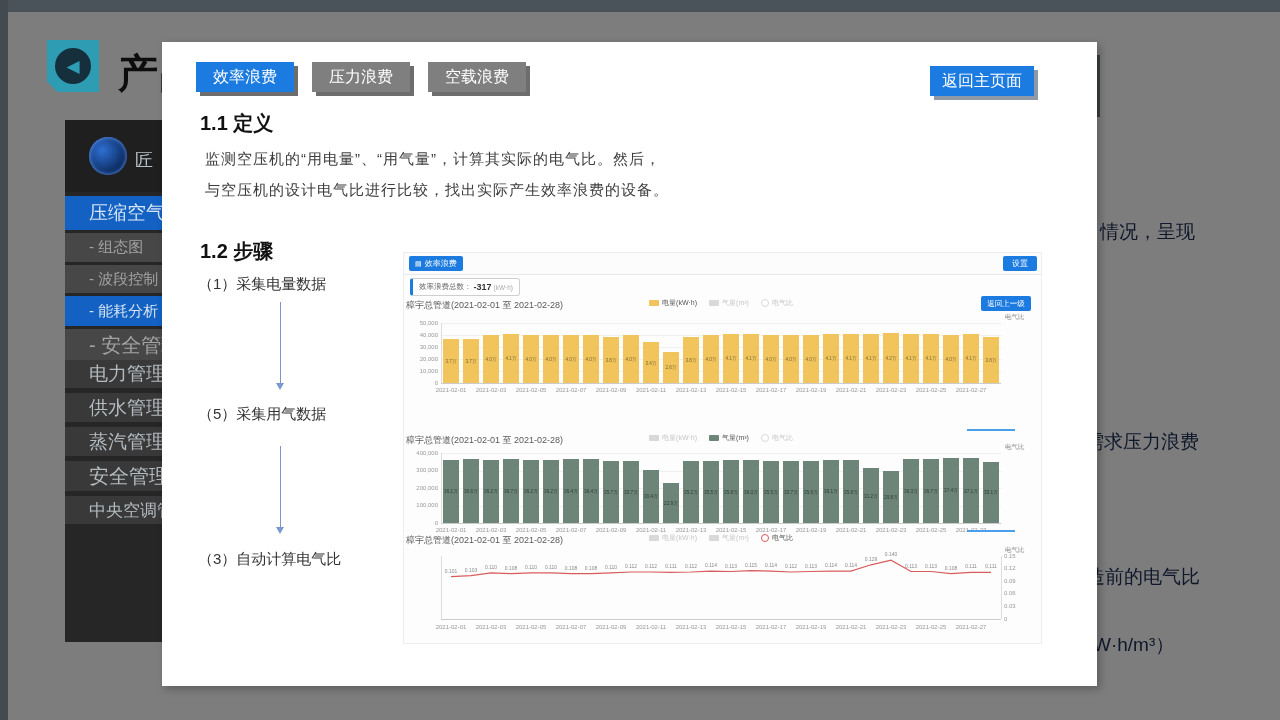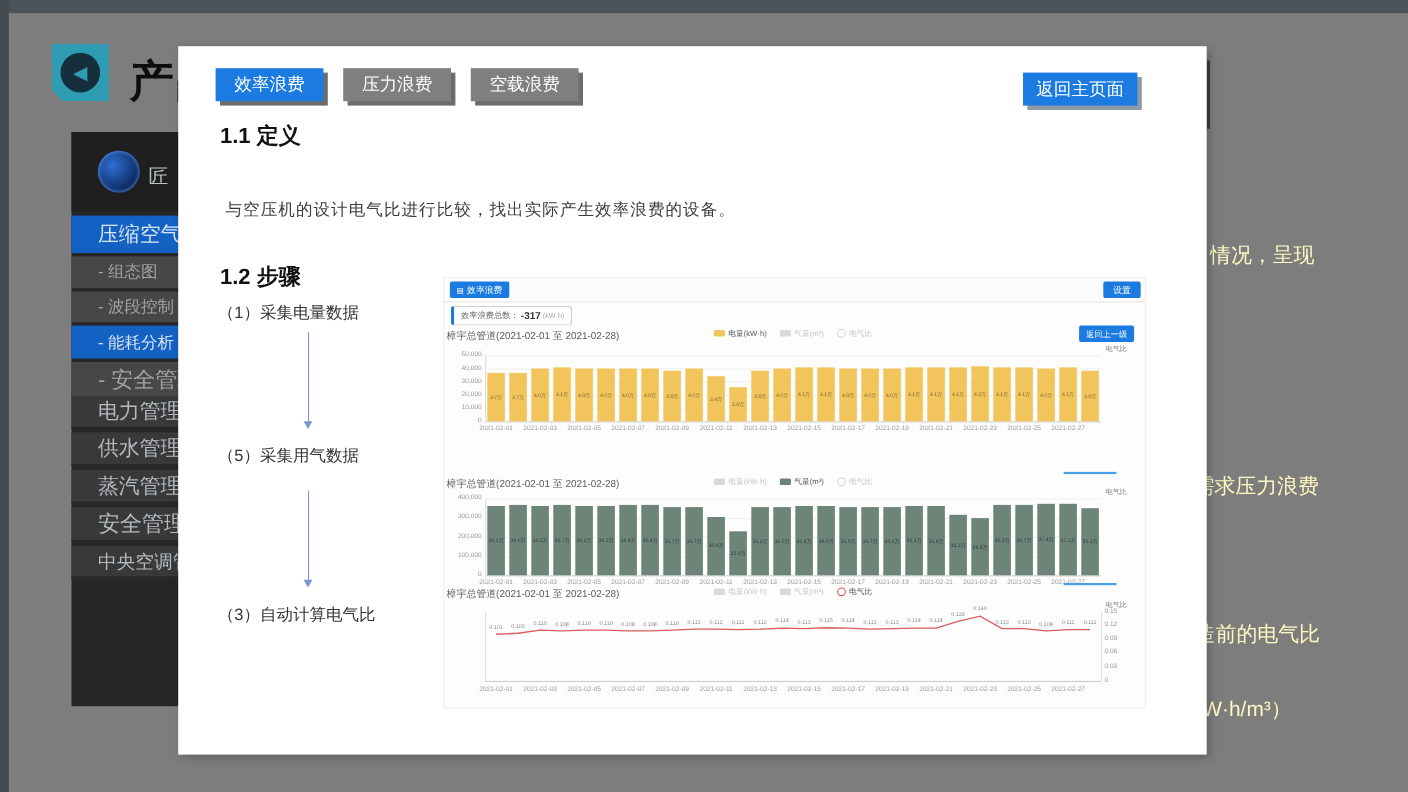--- a/index.html
+++ b/index.html
@@ -18,21 +18,21 @@
   #bg-sidebar{left:65px;top:120px;width:110px;height:522px;background:#262626;z-index:1;}
   .sb-brandrow{position:absolute;left:0;top:0;width:110px;height:72px;background:#1f1f1f;}
   .sb-logo{position:absolute;left:24px;top:17px;width:38px;height:38px;border-radius:50%;
     background:radial-gradient(circle at 35% 35%,#2f6fd2,#0b2a5e 70%);box-shadow:inset 0 0 4px #6aa0ff;}
   .sb-brand{position:absolute;left:70px;top:28px;color:#b9c2c8;font-size:18px;}
   .sb-item{position:absolute;left:0;width:110px;display:flex;align-items:center;box-sizing:border-box;padding-left:24px;white-space:nowrap;overflow:hidden;}
   .sb-blue{background:#1261c3;color:#d7e4f2;}
   .sb-gray{background:#474747;color:#a3a3a3;}
   .sb-dark{background:#393939;color:#b4bbc0;border-bottom:2px solid #262626;}
   
-  .bg-frag{color:#fef9c3;font-size:19px;z-index:1;white-space:nowrap;}
+  .bg-frag{color:#0f172a;font-size:19px;z-index:1;white-space:nowrap;}
   .bg-sliver{left:1097px;top:55px;width:3px;height:62px;background:#3a4044;z-index:5;}
   
   #panel{left:162px;top:42px;width:935px;height:644px;background:#ffffff;z-index:10;box-shadow:3px 3px 8px rgba(0,0,0,0.25);}
   
   #tabs{left:34px;top:20px;display:flex;gap:18px;}
   .tab{height:30px;display:flex;align-items:center;padding:0 17px;font-size:16px;color:#fff;
     background:#7f7f7f;box-shadow:4px 4px 0 rgba(60,60,60,0.75);cursor:pointer;white-space:nowrap;}
   .tab.active{background:#1c7be0;}
   .btn-home{left:768px;top:24px;width:104px;height:30px;background:#1c7be0;color:#fff;font-size:16px;
     display:flex;align-items:center;justify-content:center;box-shadow:4px 4px 0 rgba(50,70,95,0.55);cursor:pointer;}
@@ -113,20 +113,21 @@
 
   <div class="abs" id="panel">
     <div class="abs" id="tabs">
         <div class="tab active">效率浪费</div>
         <div class="tab">压力浪费</div>
         <div class="tab">空载浪费</div>
       </div>
     <div class="abs btn-home">返回主页面</div>
 
     <div class="abs h-def">1.1 定义</div>
+    <div class="abs para" style="top:108px">监测空压机的“用电量”、“用气量”，计算其实际的电气比。然后，</div>
     <div class="abs para" style="top:139px">与空压机的设计电气比进行比较，找出实际产生效率浪费的设备。</div>
 
     <div class="abs h-steps">1.2 步骤</div>
     <div id="steps">
         <div class="abs step" style="top: 233px;">（1）采集电量数据</div>
         <div class="abs step" style="top: 363px;">（5）采集用气数据</div>
         <div class="abs step" style="top: 508px;">（3）自动计算电气比</div>
         <div class="abs step-arrow" style="top: 260px; height: 86px;"></div>
         <div class="abs step-arrow" style="top: 404px; height: 86px;"></div>
       </div>

